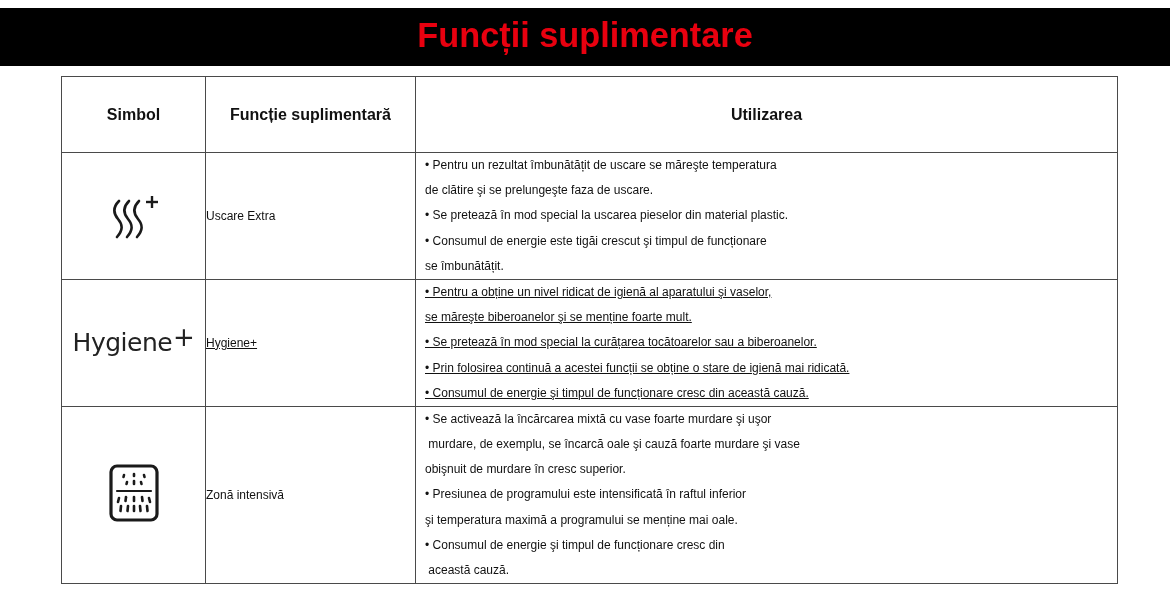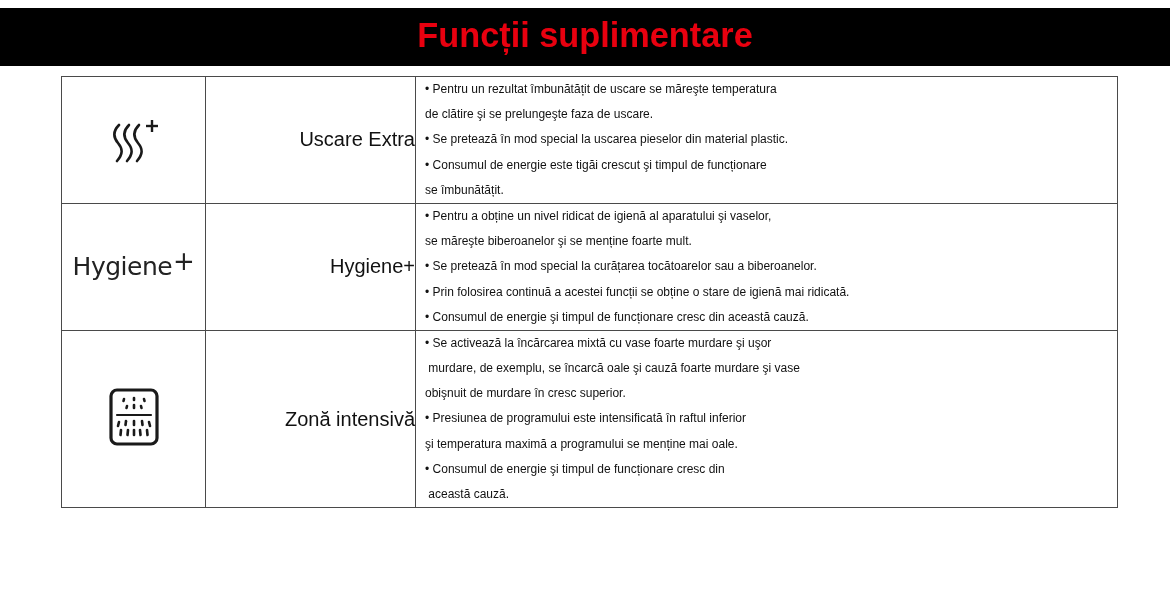--- a/index.html
+++ b/index.html
@@ -4,42 +4,47 @@
 <style>
   html, body { margin: 0; padding: 0; background: #ffffff; }
   body { width: 1170px; height: 600px; position: relative; overflow: hidden; font-family: "DejaVu Sans", sans-serif; }
   .banner { position: absolute; left: 0; top: 0; width: 1170px; height: 58px; background: #000000; margin-top: 8px; }
   .banner-title { position: absolute; left: 0; top: 0; width: 1170px; height: 54px; line-height: 54px; text-align: center;
     font-family: "Liberation Sans", sans-serif; font-weight: bold; font-size: 35px; color: #e8000f; letter-spacing: 0px; transform: scaleX(0.98); }
   table.ft { position: absolute; left: 61px; top: 76px; border-collapse: collapse; table-layout: fixed; width: 1057px; }
   table.ft td, table.ft th { border: 1.5px solid #4a4a4a; padding: 0; vertical-align: middle; color: #111; }
   table.ft th { height: 75px; font-family: "Liberation Sans", sans-serif; font-weight: bold; font-size: 16px; text-align: center; }
   .c1 { width: 144px; } .c2 { width: 210px; } .c3 { width: auto; }
-  tr.r1 td { height: 124px; } tr.r2 td { height: 124px; } tr.r3 td { height: 174px; }
-  .fname { text-align: right; font-family: "Liberation Sans", sans-serif; font-size: 20px; }
+  tr.r1 td { height: 124px; } tr.r2 td { height: 124px; text-decoration: underline; } tr.r3 td { height: 174px; }
+  .fname { text-align: left; font-family: "Liberation Sans", sans-serif; font-size: 12px; }
   .sym { text-align: center; }
   .usage { padding-left: 9px !important; font-family: "Liberation Sans", sans-serif; font-size: 12px; line-height: 25.2px; vertical-align: top !important; padding-top: 0px !important; }
   .usage .line { display: block; white-space: nowrap; height: 25.2px; }
   .hyg { font-family: "DejaVu Sans", sans-serif; font-size: 25px; color: #222; letter-spacing: -0.5px; position: relative; display: inline-block; }
   .hyg sup { font-size: 26px; position: relative; top: -4px; margin-left: 1px; vertical-align: top; line-height: 1; }
 </style>
 </head>
 <body>
 
 <div class="banner">
   <div class="banner-title">Funcții suplimentare</div>
 </div>
 
 <table class="ft">
   <colgroup>
       <col class="c1">
       <col class="c2">
       <col class="c3">
     </colgroup>
   <tbody>
+      <tr>
+    <th>Simbol</th>
+    <th>Funcție suplimentară</th>
+    <th>Utilizarea</th>
+  </tr>
 
   <tr class="r1">
     <td class="sym">
       <svg width="56" height="44" viewBox="0 0 56 44" style="margin-left:8px;margin-top:6px">
         <g fill="none" stroke="#1a1a1a" stroke-width="2.6" stroke-linecap="round">
           <path d="M9 6 C3 12, 3 18, 8 24 C13 30, 13 35, 7 42"></path>
           <path d="M19 6 C13 12, 13 18, 18 24 C23 30, 23 35, 17 42"></path>
           <path d="M29 6 C23 12, 23 18, 28 24 C33 30, 33 35, 27 42"></path>
         </g>
         <g stroke="#1a1a1a" stroke-width="2.4">

